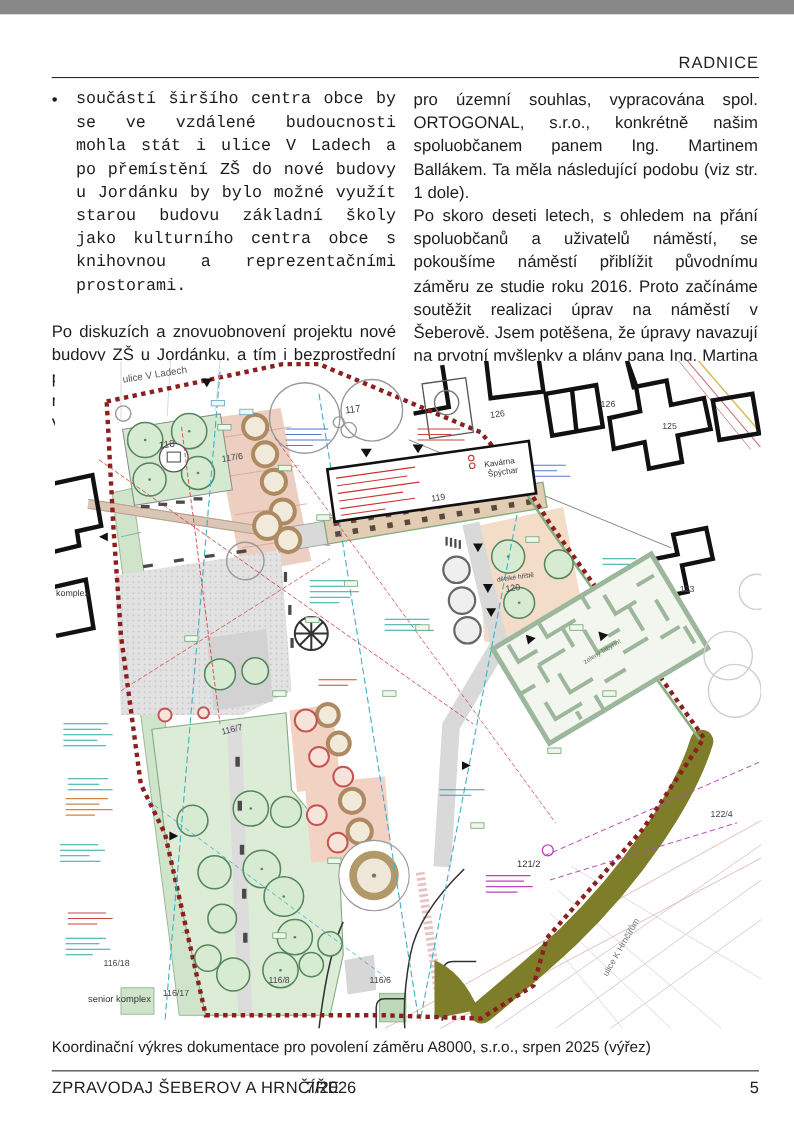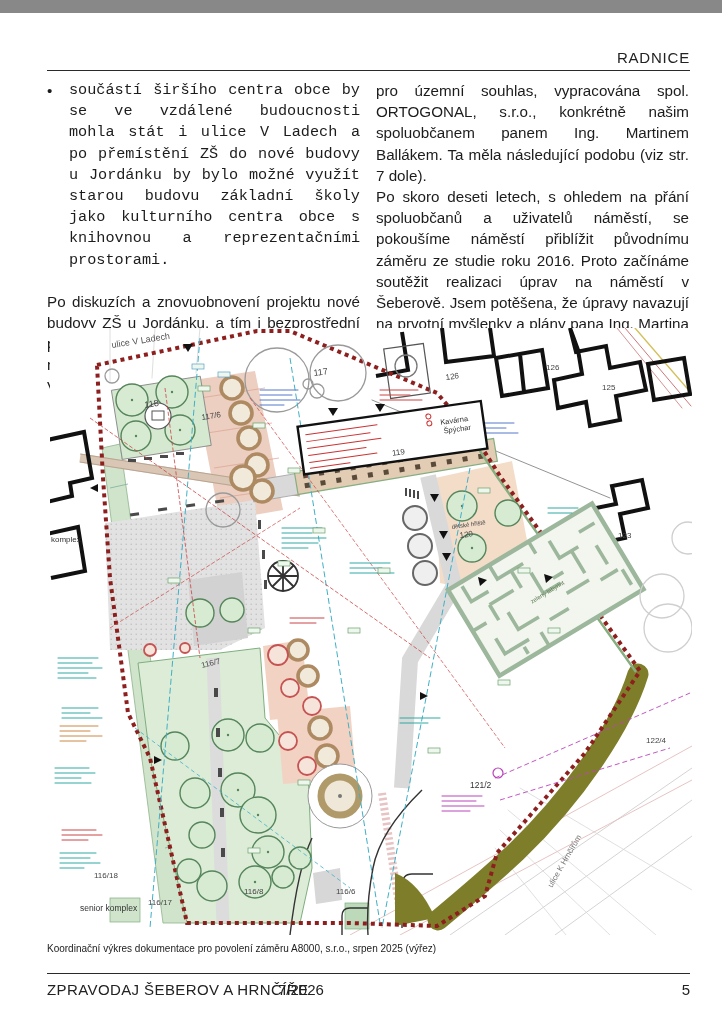--- a/index.html
+++ b/index.html
@@ -15,21 +15,21 @@
   
   .cols{position:absolute;top:67px;left:47px;width:643px;display:flex;gap:16px;}
   .col{width:313px;font-size:15.2px;line-height:21.2px;text-align:justify;}
   .col p{margin:0;}
   .bullet-row{display:flex;}
   .bullet-glyph{width:22px;flex:0 0 22px;}
   .bullet-text{flex:1;font-family:Liberation Mono, monospace;}
   .para-gap{height:20px;}
   
   .map-wrap{position:absolute;top:315px;left:50px;width:642px;height:607px;background:#fff;}
-  .caption{position:absolute;top:930px;left:47px;width:643px;font-size:10px;color:#222;}
+  .caption{position:absolute;top:930px;left:47px;width:643px;font-size:14px;color:#222;}
   
   .foot-rule{position:absolute;top:960px;left:47px;width:643px;height:0;border-top:1.4px solid #2a2a2a;}
   .footer{position:absolute;top:968px;left:47px;width:643px;height:22px;font-size:15px;color:#222;}
   .footer .journal{position:absolute;left:0;top:0;letter-spacing:.4px;}
   .footer .issue{position:absolute;left:231px;top:0;}
   .footer .pageno{position:absolute;right:0;top:0;}
   svg text{font-family:"Liberation Sans",sans-serif;}
 </style>
 </head>
 <body>
@@ -42,21 +42,21 @@
   <div class="cols">
     <div class="col">
       <div class="bullet-row">
         <div class="bullet-glyph">•</div>
         <div class="bullet-text">součástí širšího centra obce by se ve vzdálené budoucnosti mohla stát i ulice V Ladech a po přemístění ZŠ do nové budovy u Jordánku by bylo možné využít starou budovu základní školy jako kulturního centra obce s knihovnou a reprezentačními prostorami.</div>
       </div>
       <div class="para-gap"></div>
       <p>Po diskuzích a znovuobnovení projektu nové budovy ZŠ u Jordánku, a tím i bezprostřední pozbytí potřeby nové budovy ZŠ přímo na náměstí v Šeberově, došlo k úpravě projektu. V roce 2017 byla zpracována dokumentace</p>
     </div>
     <div class="col">
-      <p>pro územní souhlas, vypracována spol. ORTOGONAL, s.r.o., konkrétně našim spoluobčanem panem Ing. Martinem Ballákem. Ta měla následující podobu (viz str. 7 dole).</p>
+      <p>pro územní souhlas, vypracována spol. ORTOGONAL, s.r.o., konkrétně našim spoluobčanem panem Ing. Martinem Ballákem. Ta měla následující podobu (viz str. 1 dole).</p>
       <p>Po skoro deseti letech, s ohledem na přání spoluobčanů a uživatelů náměstí, se pokoušíme náměstí přiblížit původnímu záměru ze studie roku 2016. Proto začínáme soutěžit realizaci úprav na náměstí v Šeberově. Jsem potěšena, že úpravy navazují na prvotní myšlenky a plány pana Ing. Martina Balláka a že jsou s ním konzultovány a odsouhlaseny.</p>
     </div>
   </div>
 
   <div class="map-wrap">
   <svg viewBox="0 0 642 607" width="642" height="607">
     <defs>
       <pattern id="dots" width="5" height="5" patternUnits="userSpaceOnUse">
         <circle cx="1.2" cy="1.2" r="0.7" fill="#b9b9b9"></circle>
       </pattern>

